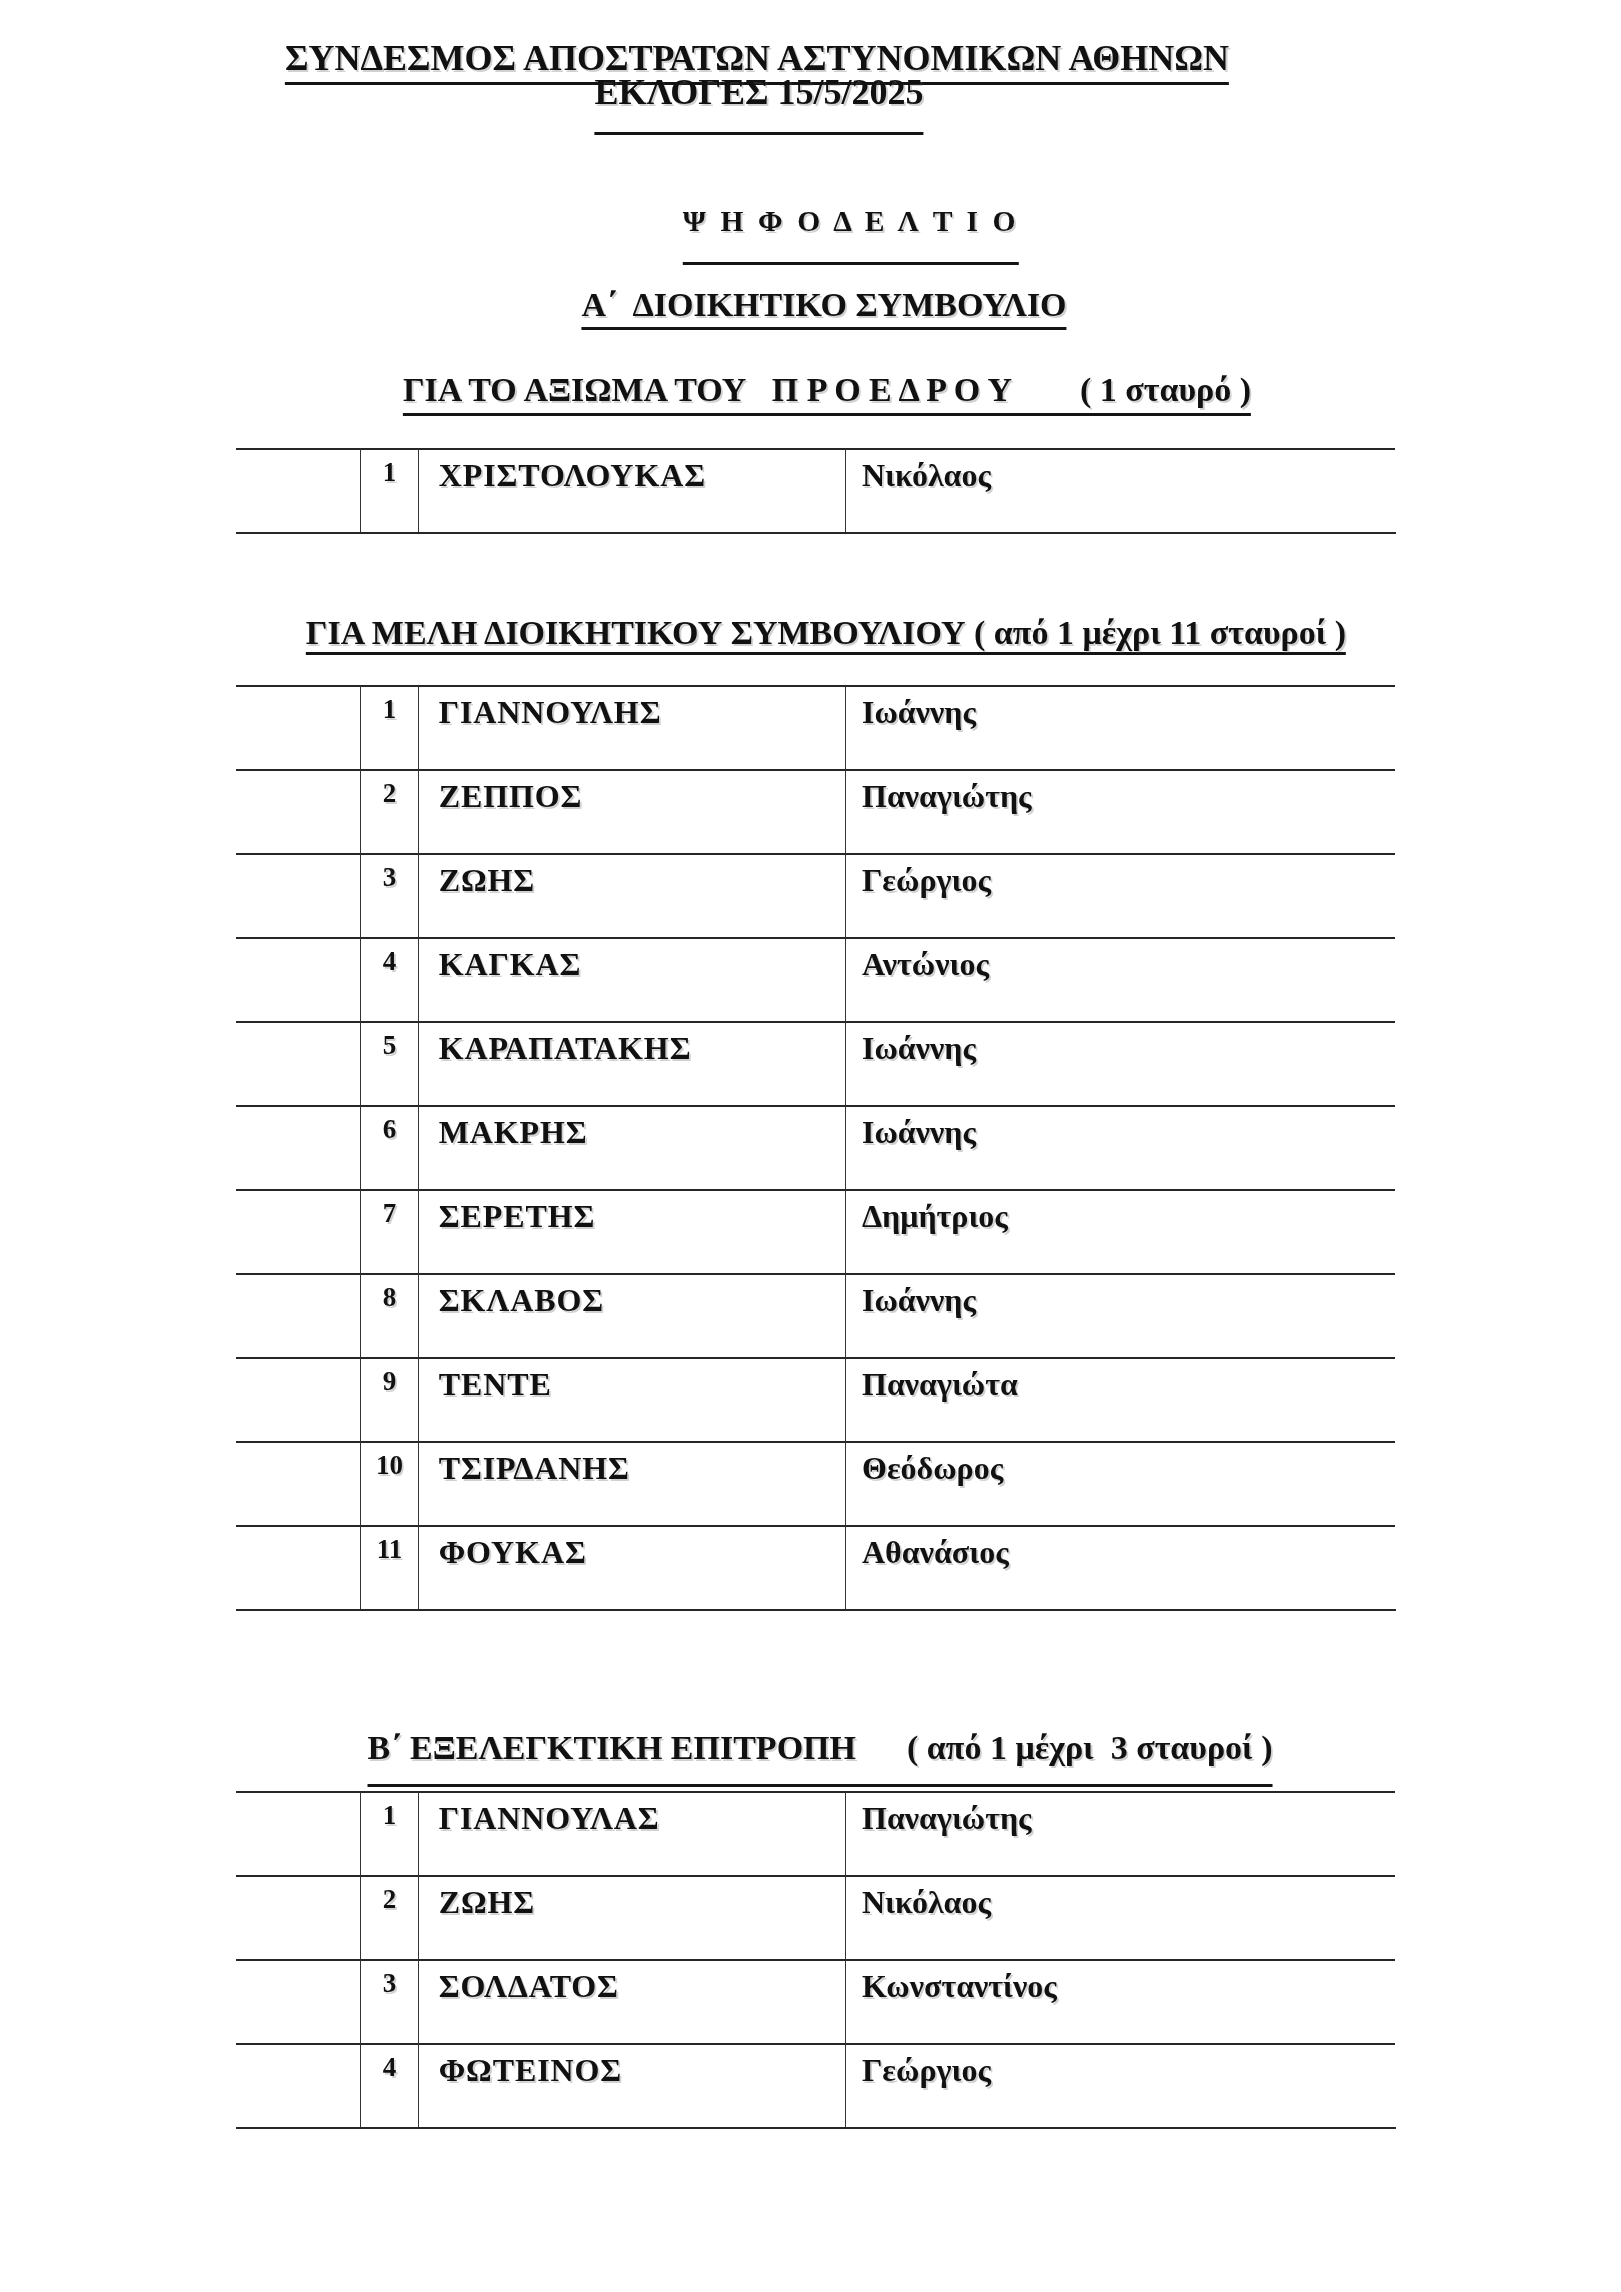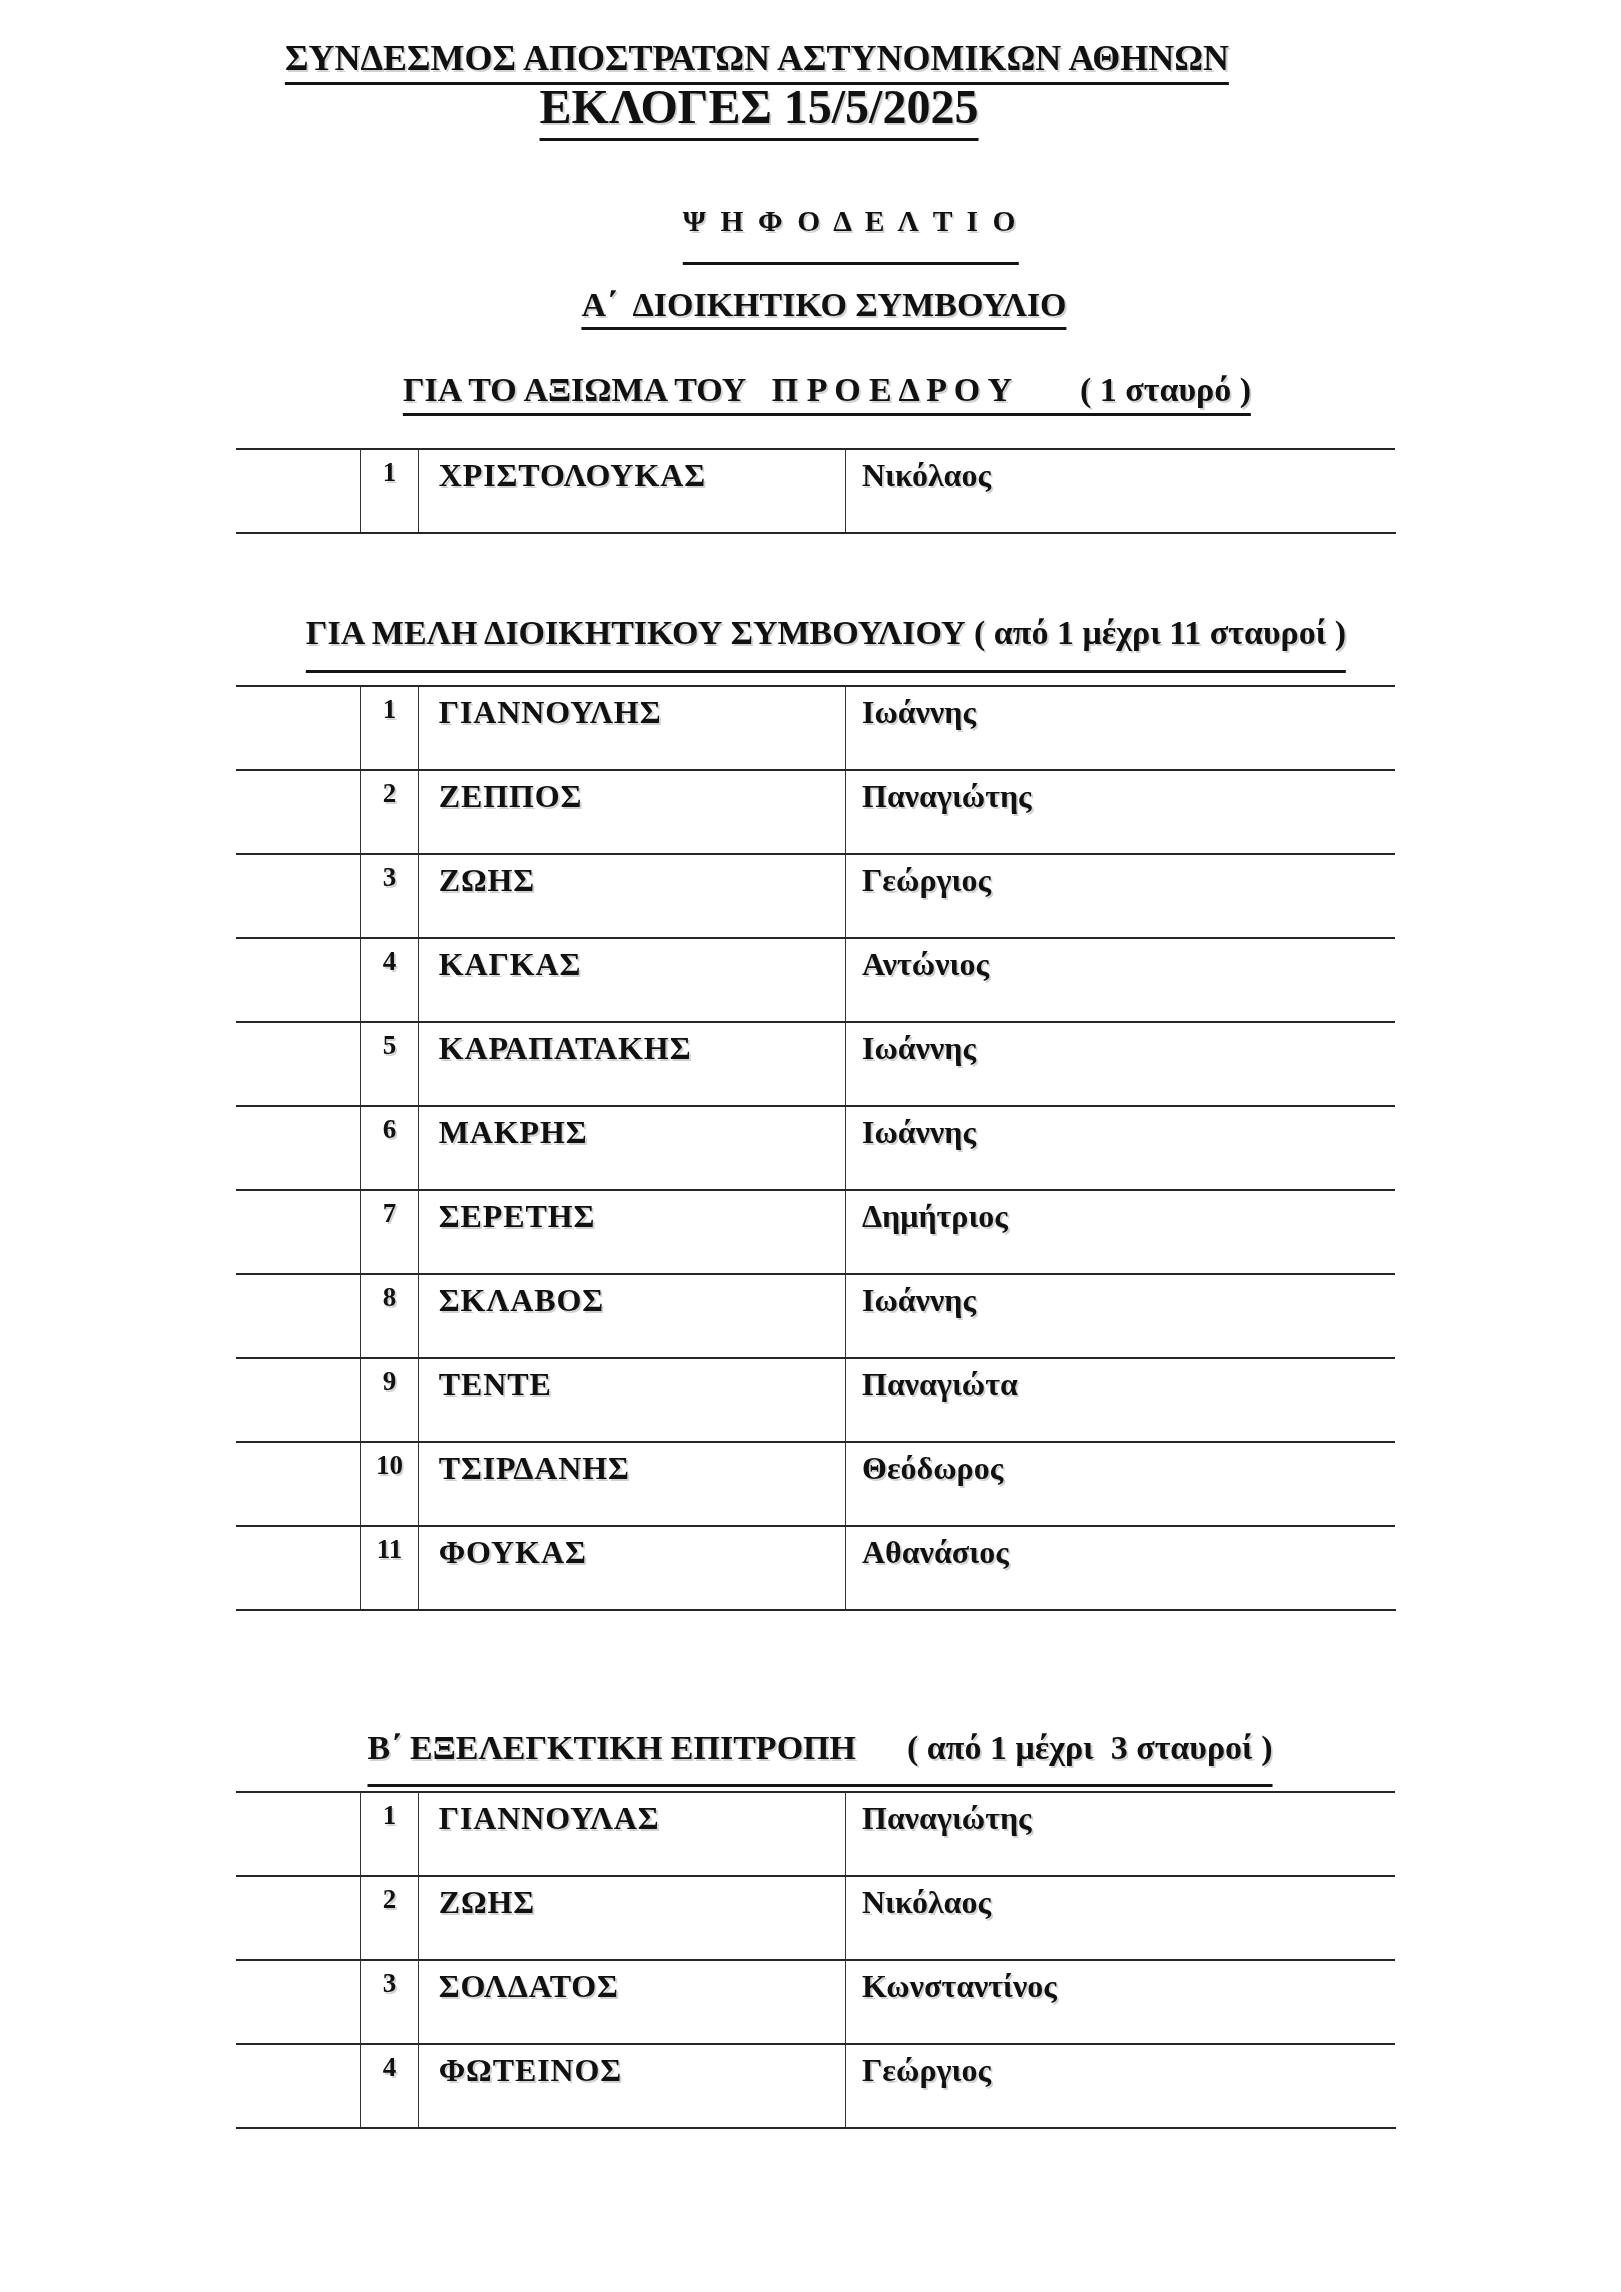--- a/index.html
+++ b/index.html
@@ -15,25 +15,25 @@
   
   .hline{
     position:absolute;
     transform:translateX(-50%);
     white-space:pre;
     line-height:1.15;
     border-bottom:3.6px solid #141414;
     text-shadow:1.8px 1.8px 0 rgba(90,90,90,0.28);
   }
   #title1{top:38px;left:757px;font-size:36px;padding-bottom:2.7px;text-align:right;}
-  #title2{top:79px;left:759px;font-size:48px;padding-bottom:4px;}
+  #title2{top:72px;left:759px;font-size:36px;padding-bottom:19px;}
   #ballot-title{top:204px;left:827px;font-size:29.6px;letter-spacing:3.6px;padding-bottom:24px;margin-left:24px;}
   #alpha-heading{top:285px;left:824px;font-size:34px;padding-bottom:2.7px;}
   #president-heading{top:370px;left:827px;font-size:34px;padding-bottom:3.6px;}
-  #members-heading{top:613px;left:826px;font-size:34px;padding-bottom:18px;}
+  #members-heading{top:613px;left:826px;font-size:34px;padding-bottom:0;}
   #audit-heading{top:1728px;left:820px;font-size:34px;padding-bottom:17px;}
 
   
   .ballot-table{
     position:absolute;
     left:236px;
     width:1160px;
     display:grid;
     grid-template-columns:124px 59px 426px 550px;
     border-bottom:2.7px solid #262626;

